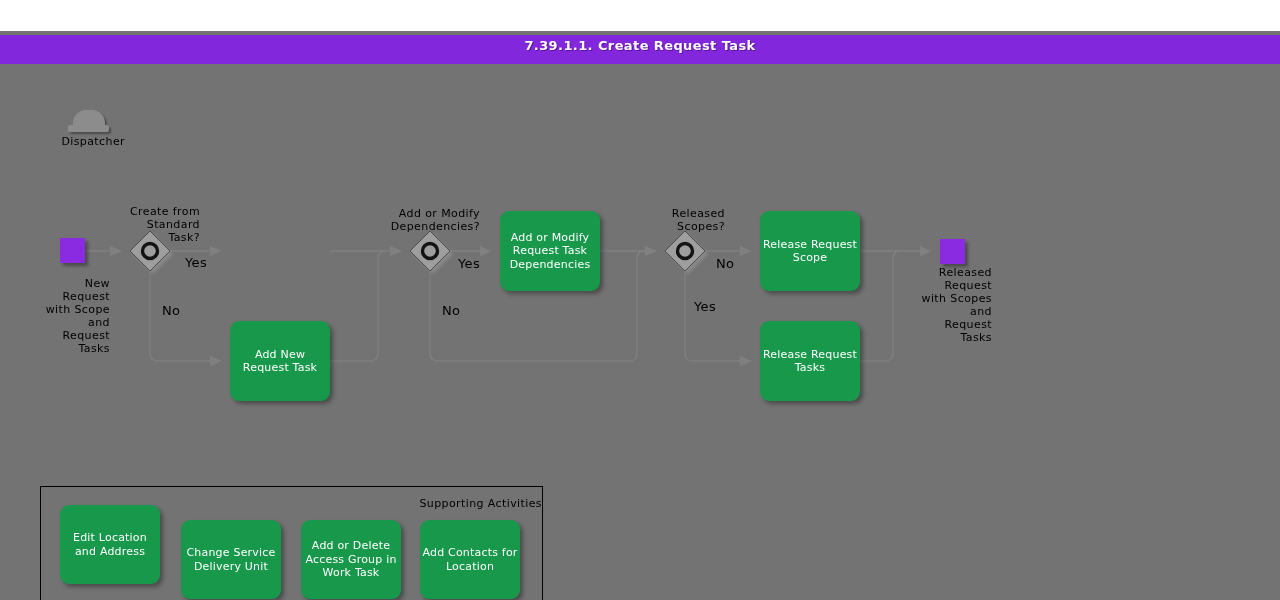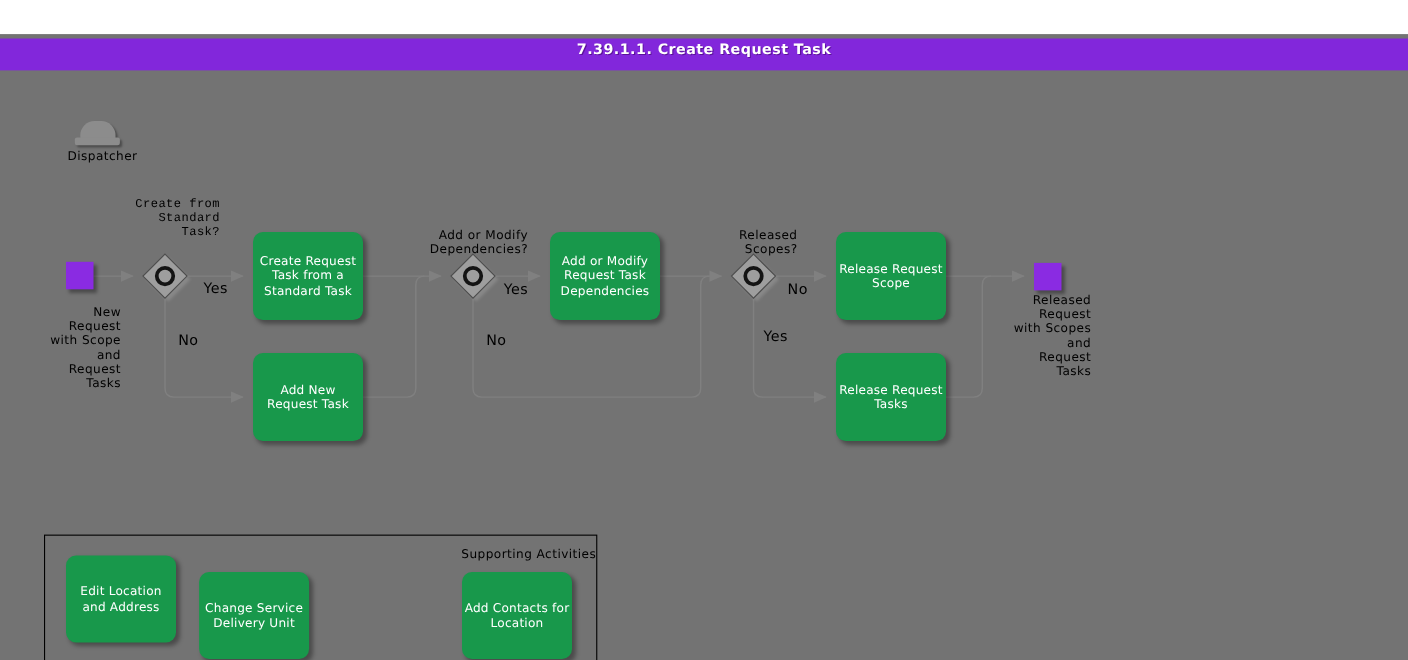--- a/index.html
+++ b/index.html
@@ -99,52 +99,52 @@
 Tasks</div>
 
   <div class="sq" style="left:940px;top:208px;"></div>
   <div class="lbl" style="left:910px;top:235px;width:82px;">Released
 Request
 with Scopes
 and
 Request
 Tasks</div>
 
-  <div class="lbl" style="left:100px;top:149px;width:100px;font-family:Liberation Mono, monospace;">Create from
+  <div class="lbl" style="left:100px;top:174px;width:100px;">Create from
 Standard
 Task?</div>
   <div class="yn" style="left:185px;top:224px;">Yes</div>
   <div class="yn" style="left:162px;top:272px;">No</div>
 
   <div class="lbl" style="left:380px;top:176px;width:100px;">Add or Modify
 Dependencies?</div>
   <div class="yn" style="left:458px;top:225px;">Yes</div>
   <div class="yn" style="left:442px;top:272px;">No</div>
 
   <div class="lbl" style="left:645px;top:176px;width:80px;">Released
 Scopes?</div>
   <div class="yn" style="left:716px;top:225px;">No</div>
   <div class="yn" style="left:694px;top:268px;">Yes</div>
 
-  <div class="task" style="left:230px;top:180px;">Create Request
-Task from a
-Standard Task</div>
   <div class="task" style="left:230px;top:290px;">Add New
 Request Task</div>
   <div class="task" style="left:500px;top:180px;">Add or Modify
 Request Task
 Dependencies</div>
   <div class="task" style="left:760px;top:180px;">Release Request
 Scope</div>
   <div class="task" style="left:760px;top:290px;">Release Request
 Tasks</div>
 
   <div class="support">
     <div class="cap">Supporting Activities</div>
   </div>
   <div class="task sm" style="left:60px;top:474px;">Edit Location
 and Address</div>
   <div class="task sm" style="left:181px;top:489px;text-align:center;">Change Service
 Delivery Unit</div>
+  <div class="task sm" style="left:301px;top:489px;">Add or Delete
+Access Group in
+Work Task</div>
   <div class="task sm" style="left:420px;top:489px;">Add Contacts for
 Location</div>
 
 </div>
 
 </body></html>

